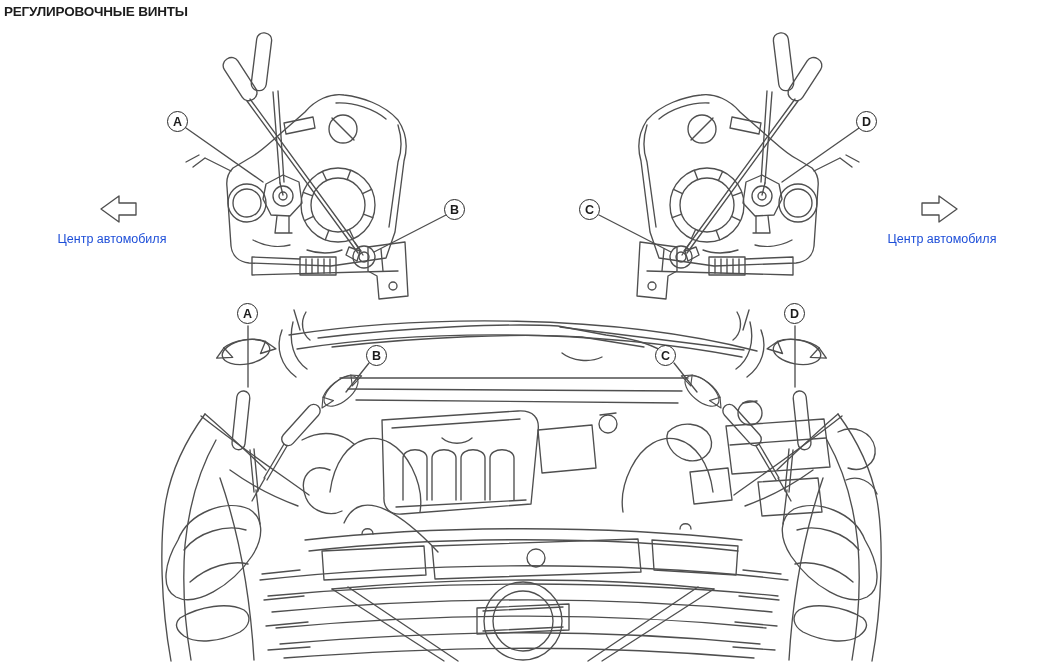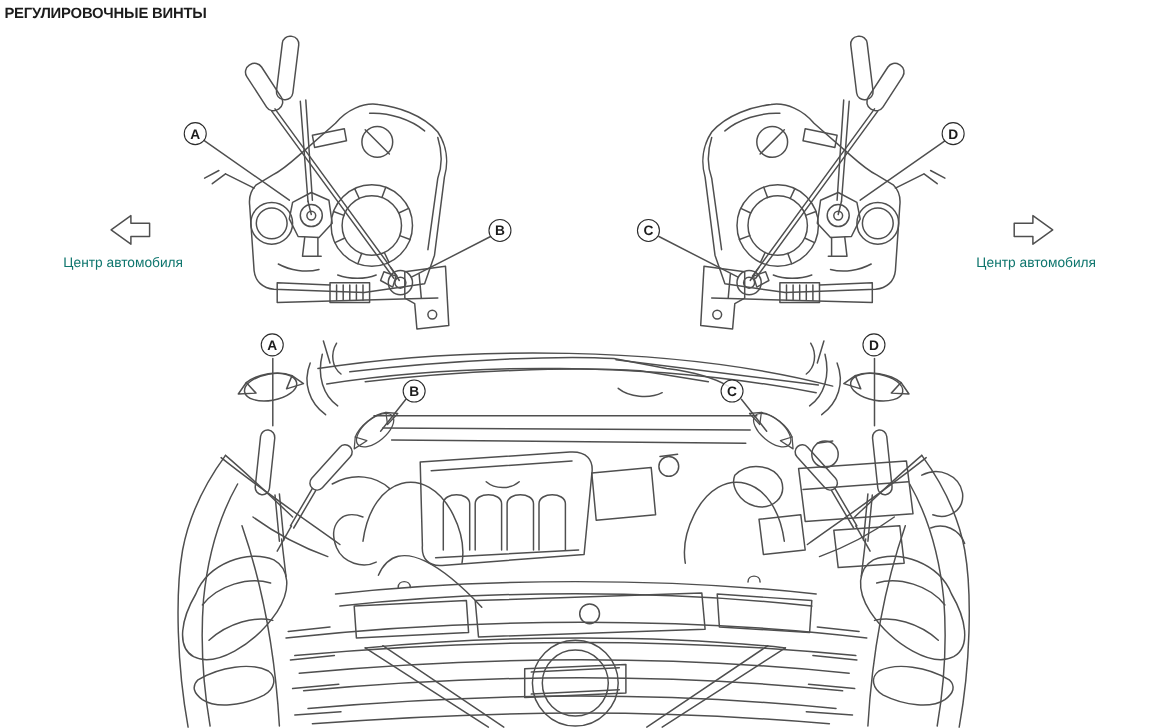--- a/index.html
+++ b/index.html
@@ -14,21 +14,21 @@
   .lt {stroke:var(--line_light,#8c8c8c);stroke-width:.9px;}
   .ldr{stroke:#3a3a3a;stroke-width:1.1px;}
   .dk {stroke:#1c1c1c;}
   .w3{stroke-width:3px}.w4{stroke-width:4px}.w5{stroke-width:5px}
   .blk{fill:#161616;stroke:none;}
   .wf {fill:#ffffff;}
   .rotb{fill:none;stroke:#191919;stroke-width:3px;stroke-linecap:round;}
   .arrowicon{fill:#fdfdfd;stroke:#4a4a4a;stroke-width:1.6px;stroke-linejoin:round;}
   .title{position:absolute;left:4px;top:4px;font-size:13.5px;font-weight:700;
          color:var(--ink,#1c1c1c);letter-spacing:-.2px;white-space:nowrap;}
-  .side-label{position:absolute;font-size:12.5px;color:#0f766e;text-align:center;white-space:nowrap;}
+  .side-label{position:absolute;font-size:12.5px;color:#1d4ed8;text-align:center;white-space:nowrap;}
   .callout{position:absolute;width:21px;height:21px;border-radius:50%;
            border:1.7px solid #2b2b2b;background:rgba(255,255,255,.85);
            display:flex;align-items:center;justify-content:center;
            font-size:12.5px;font-weight:700;color:var(--ink,#1c1c1c);box-sizing:border-box;}
 </style>
 </head>
 <body>
 
 <div class="stage">
 

